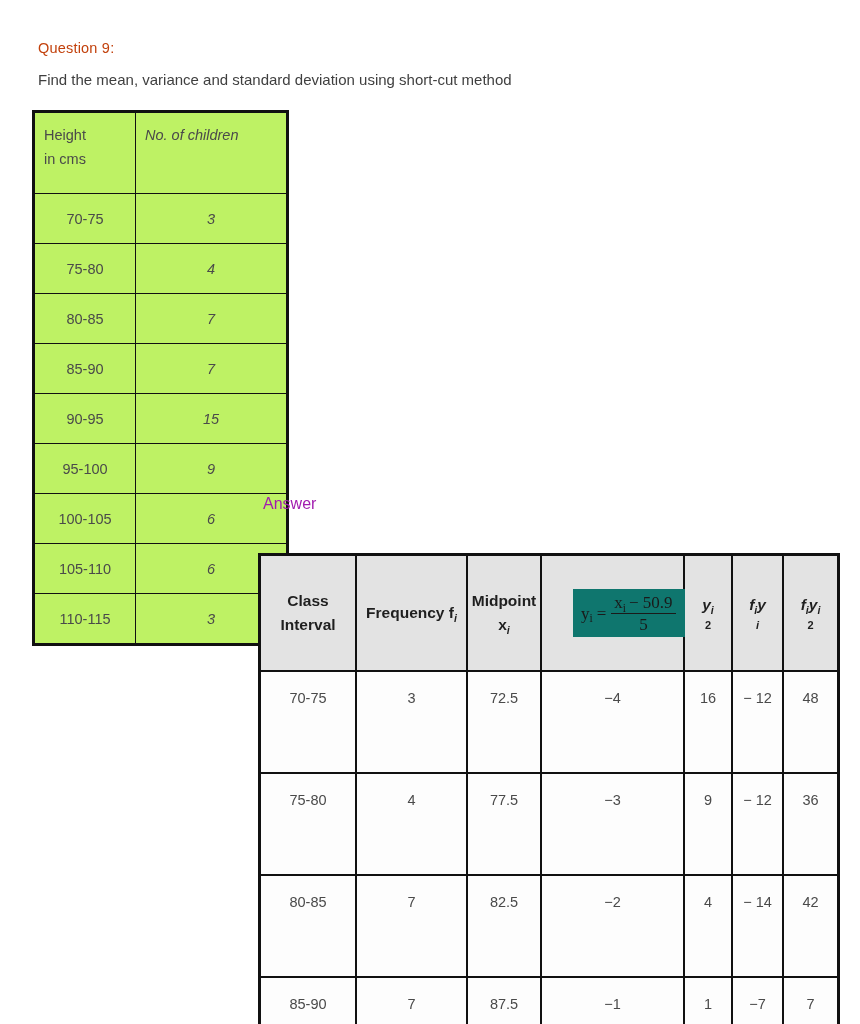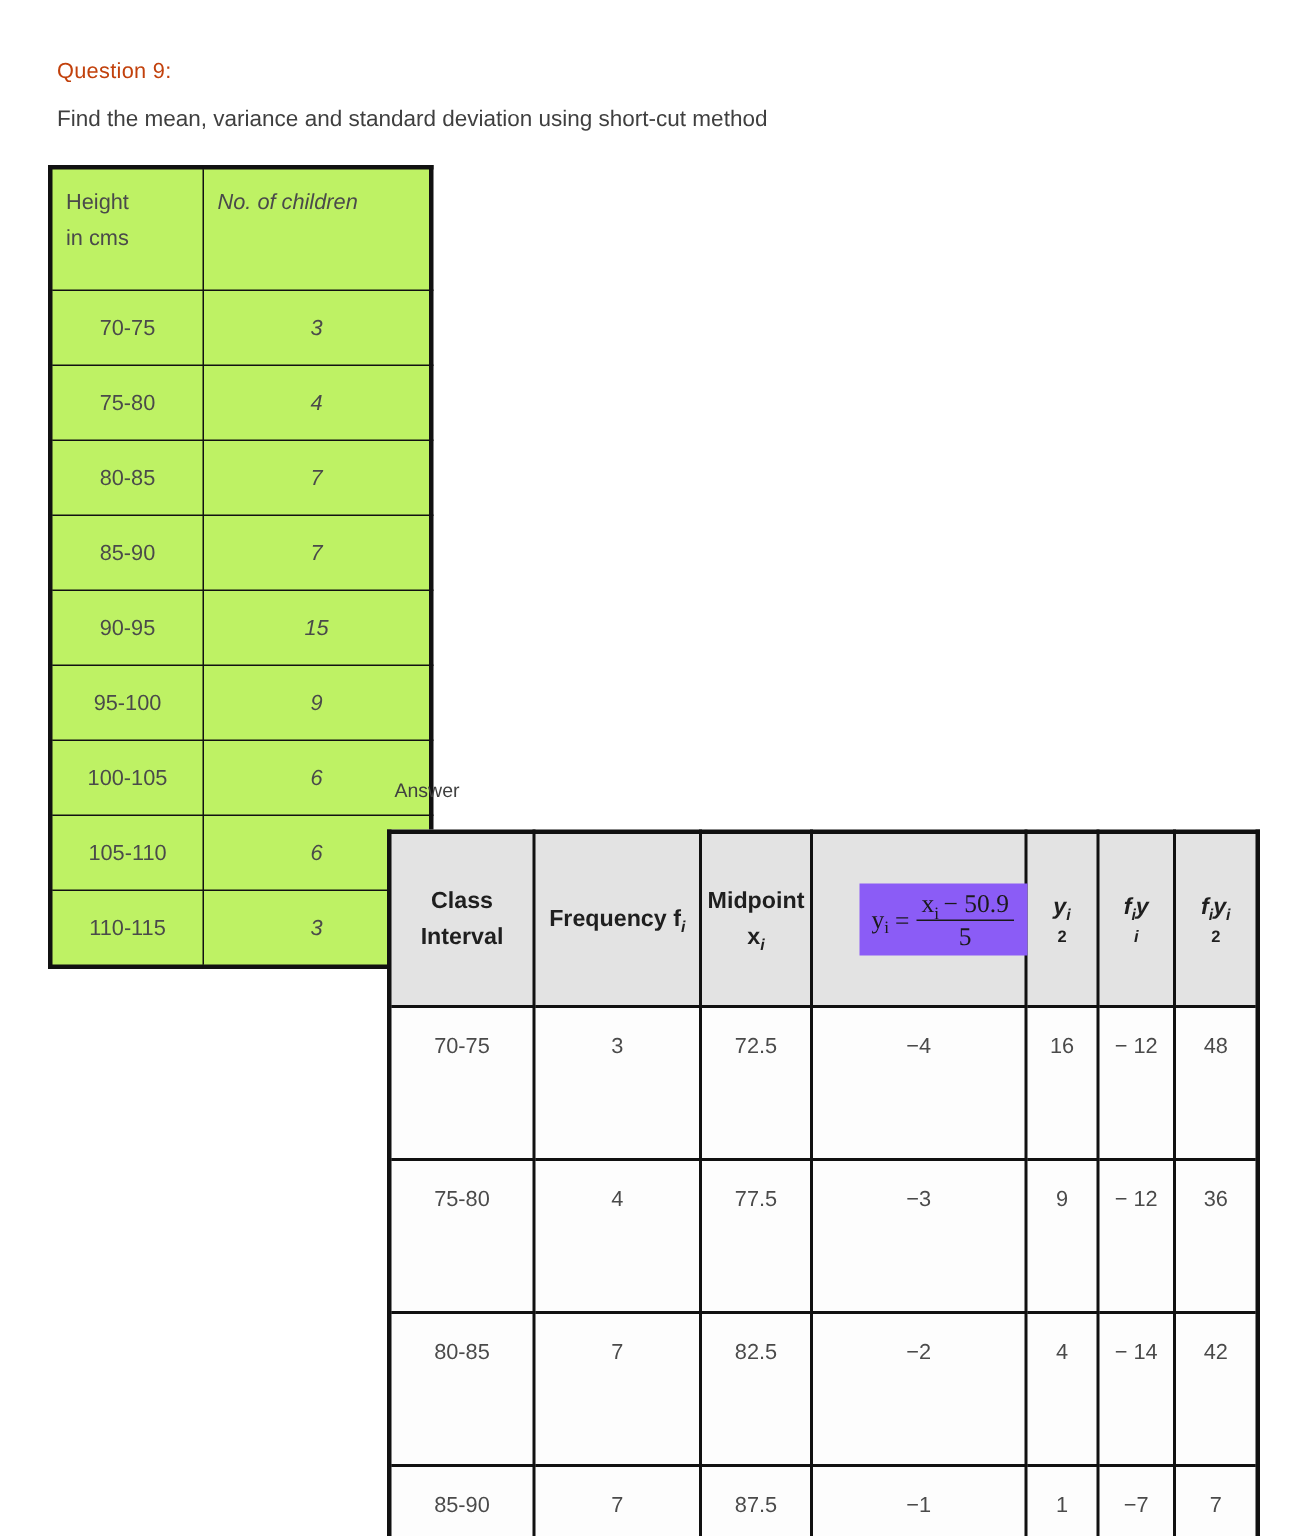--- a/index.html
+++ b/index.html
@@ -73,23 +73,23 @@
     padding-left: 9px;
     vertical-align: top;
     padding-top: 10px;
     line-height: 24px;
   }
 
   
   #answer-label {
     position: absolute;
     left: 263px;
-    top: 519px;
-    font-size: 13px;
-    color: #404040;
+    top: 495px;
+    font-size: 16px;
+    color: #a21caf;
   }
 
   
   #calc-table {
     position: absolute;
     left: 258px;
     top: 553px;
     width: 536px;
     border: 3px solid #111111;
   }
@@ -121,21 +121,21 @@
   .c-freq { width: 103px; }
   .c-mid  { width: 66px; }
   .c-form { width: 135px; }
   .c-y2   { width: 40px; }
   .c-fy   { width: 43px; }
   .c-fy2  { width: 47px; }
 
   
   .formula-box {
     display: inline-block;
-    background: #8b5cf6;
+    background: #0f766e;
     padding: 4px 8px 3px 8px;
     font-family: "Liberation Serif", serif;
     font-weight: normal;
     font-size: 17px;
     color: #1a1a1a;
     white-space: nowrap;
     margin-left: 28px;
   }
   .frac {
     display: inline-block;

